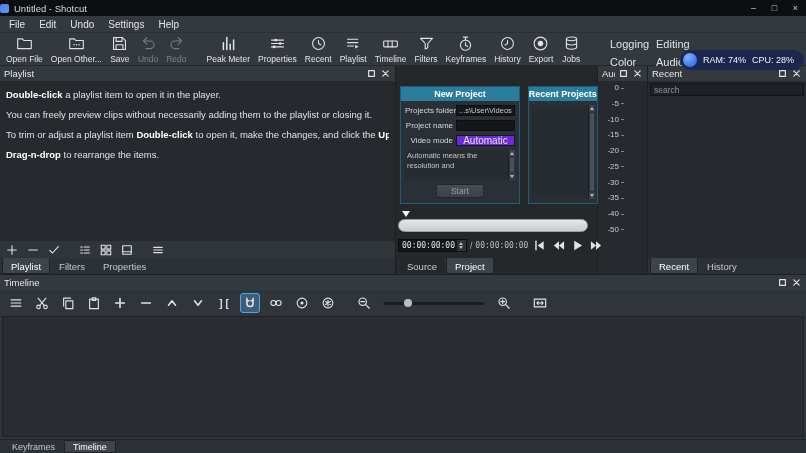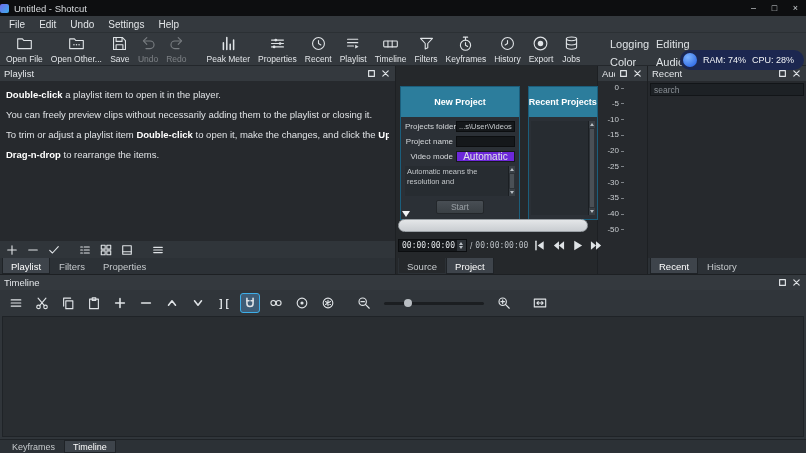--- a/index.html
+++ b/index.html
@@ -51,21 +51,21 @@
 .tabbar{height:16px;display:flex;align-items:stretch;padding-left:2px;background:#2c3136;flex:0 0 auto;}
 .tab{font-size:9.5px;color:#c6cacd;padding:1px 8px 0;display:flex;align-items:center;border:1px solid #2c3136;border-top:none;}
 .tab.active{background:#3e444b;border-color:#1f2327;color:#ffffff;}
 
 
 .player-area{width:202px;background:#25282b;position:relative;border-right:1px solid #1d2023;}
 .wizard{position:absolute;left:4px;top:20px;right:8px;display:flex;gap:8px;}
 .wiz-col{display:flex;flex-direction:column;border:1px solid #1b5e7c;background:#2b3036;}
 .wiz-col.newp{flex:1.35;}
 .wiz-col.recentp{flex:1;}
-.wiz-head{height:30px;background:#2c7d9c;color:#ffffff;font-size:9px;font-weight:bold;display:flex;align-items:center;justify-content:center;white-space:nowrap;overflow:hidden;flex:0 0 auto;}
+.wiz-head{height:14px;background:#2c7d9c;color:#ffffff;font-size:9px;font-weight:bold;display:flex;align-items:center;justify-content:center;white-space:nowrap;overflow:hidden;flex:0 0 auto;}
 .wiz-body{display:flex;flex-direction:column;padding:2px 0;flex:1;}
 .f-row{display:flex;align-items:center;gap:3px;margin:2px 4px;}
 .f-label{font-size:8px;color:#d4d7da;width:48px;text-align:right;white-space:nowrap;flex:0 0 auto;}
 .f-input{flex:1;height:11px;background:#15181b;border:1px solid #0c0e10;font-size:7.5px;color:#c6cacd;display:flex;align-items:center;padding:0 2px;overflow:hidden;white-space:nowrap;}
 .f-combo{flex:1;height:11px;background:#6d28d9;border:1px solid #16191c;font-size:10px;color:#dfe3e6;display:flex;align-items:center;justify-content:center;white-space:nowrap;}
 .hint-wrap{display:flex;margin:2px 4px;height:30px;}
 .hint-text{flex:1;font-size:7.5px;color:#c2c6c9;line-height:1.3;background:#272c31;padding:1px 2px;overflow:hidden;}
 .vscroll{width:7px;background:#2d3237;border-left:1px solid #1b1f23;display:flex;flex-direction:column;flex:0 0 auto;}
 .vscroll .sarr{height:7px;background:#3a4046;display:flex;align-items:center;justify-content:center;flex:0 0 auto;}
 .vscroll .sthumb{flex:1;margin:1px;background:#4a5056;}

